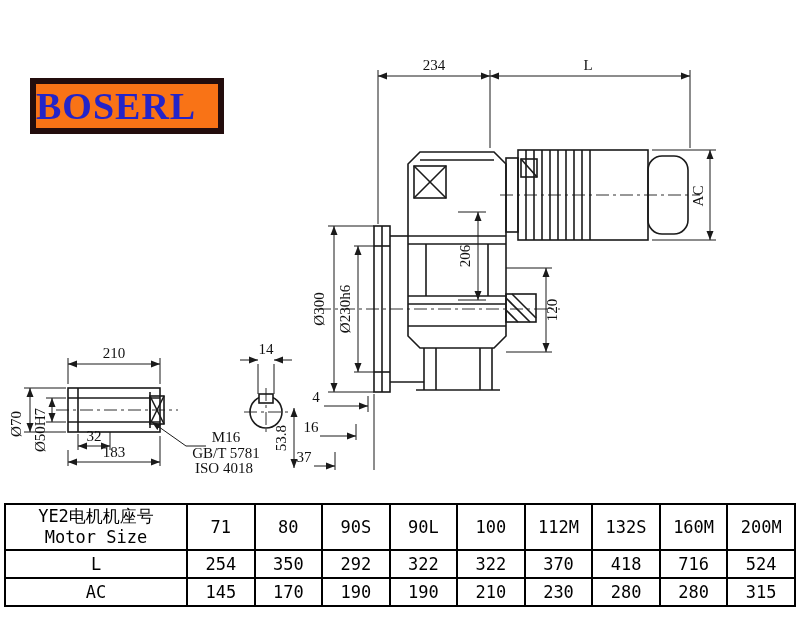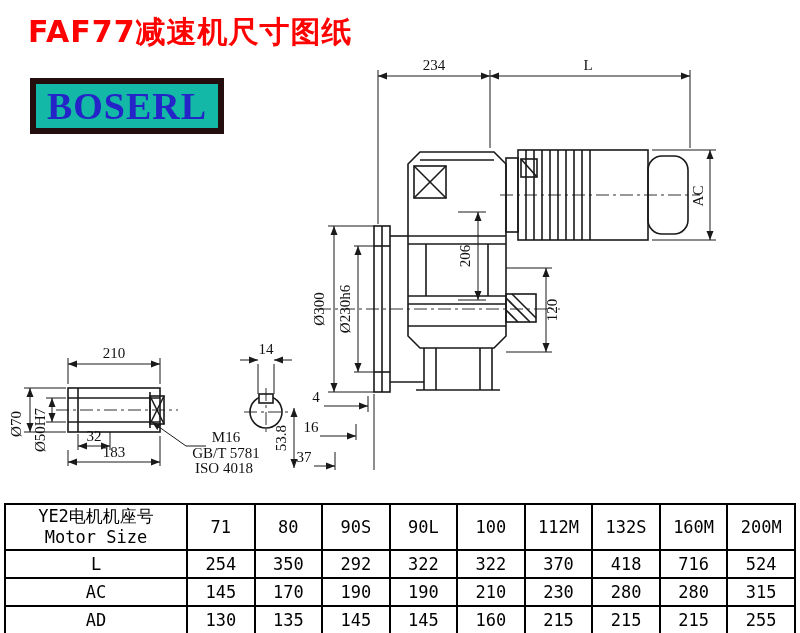--- a/index.html
+++ b/index.html
@@ -1,21 +1,21 @@
 <!DOCTYPE html>
 <html><head>
 <meta charset="utf-8">
 <style>
   html,body{margin:0;padding:0;background:#fff;}
   .canvas{position:relative;width:800px;height:633px;background:#fff;overflow:hidden;
           font-family:"DejaVu Sans",sans-serif;}
   .title{position:absolute;left:28px;top:12px;font-size:30px;font-weight:bold;
          color:#fe0101;letter-spacing:1px;white-space:nowrap;}
   .logo{position:absolute;left:30px;top:78px;width:182px;height:44px;border:6px solid #230d0d;
-        background:#14b8a6;display:flex;align-items:center;justify-content:center;
+        background:#f97316;display:flex;align-items:center;
         font-family:"Liberation Serif",serif;font-size:38px;font-weight:700;
         color:#2424c8;letter-spacing:1px;}
   svg.draw{position:absolute;left:0;top:0;}
   .obj line,.obj rect,.obj path,.obj circle,.obj polyline{stroke:#1a1a1a;stroke-width:1.6;fill:none;}
   .dimg line,.dimg polyline{stroke:#1a1a1a;stroke-width:1;fill:none;}
   .cl{stroke:#1a1a1a !important;stroke-width:0.9 !important;stroke-dasharray:13 4 3 4;}
   text.dtxt{font-family:"Liberation Serif",serif;font-size:15px;fill:#111;text-anchor:middle;}
   .whitefill{fill:#fff !important;}
   table.dims{position:absolute;left:4px;top:503px;width:792px;border-collapse:collapse;
              table-layout:fixed;font-family:"DejaVu Sans Mono",monospace;font-size:17px;color:#000;}
@@ -185,21 +185,20 @@
       <text class="dtxt" x="226" y="442">M16</text>
       <text class="dtxt" x="226" y="458">GB/T 5781</text>
       <text class="dtxt" x="224" y="473">ISO 4018</text>
       <text class="dtxt" x="316" y="402">4</text>
       <text class="dtxt" x="311" y="432">16</text>
       <text class="dtxt" x="304" y="462">37</text>
       <text class="dtxt" x="286" y="438" transform="rotate(-90 286 438)">53.8</text>
     </g>
   </svg>
 
-  <div class="title">FAF77减速机尺寸图纸</div>
 
   <div class="logo">
     <span>BOSERL</span>
   </div>
 
   <table class="dims">
     <colgroup>
       <col style="width:182px">
       <col>
         <col>
@@ -244,28 +243,16 @@
       <td>145</td>
       <td>170</td>
       <td>190</td>
       <td>190</td>
       <td>210</td>
       <td>230</td>
       <td>280</td>
       <td>280</td>
       <td>315</td>
     </tr>
-    <tr>
-      <td>AD</td>
-      <td>130</td>
-      <td>135</td>
-      <td>145</td>
-      <td>145</td>
-      <td>160</td>
-      <td>215</td>
-      <td>215</td>
-      <td>215</td>
-      <td>255</td>
-    </tr>
   </tbody>
     </table>
 
 </div>
 
 </body></html>

